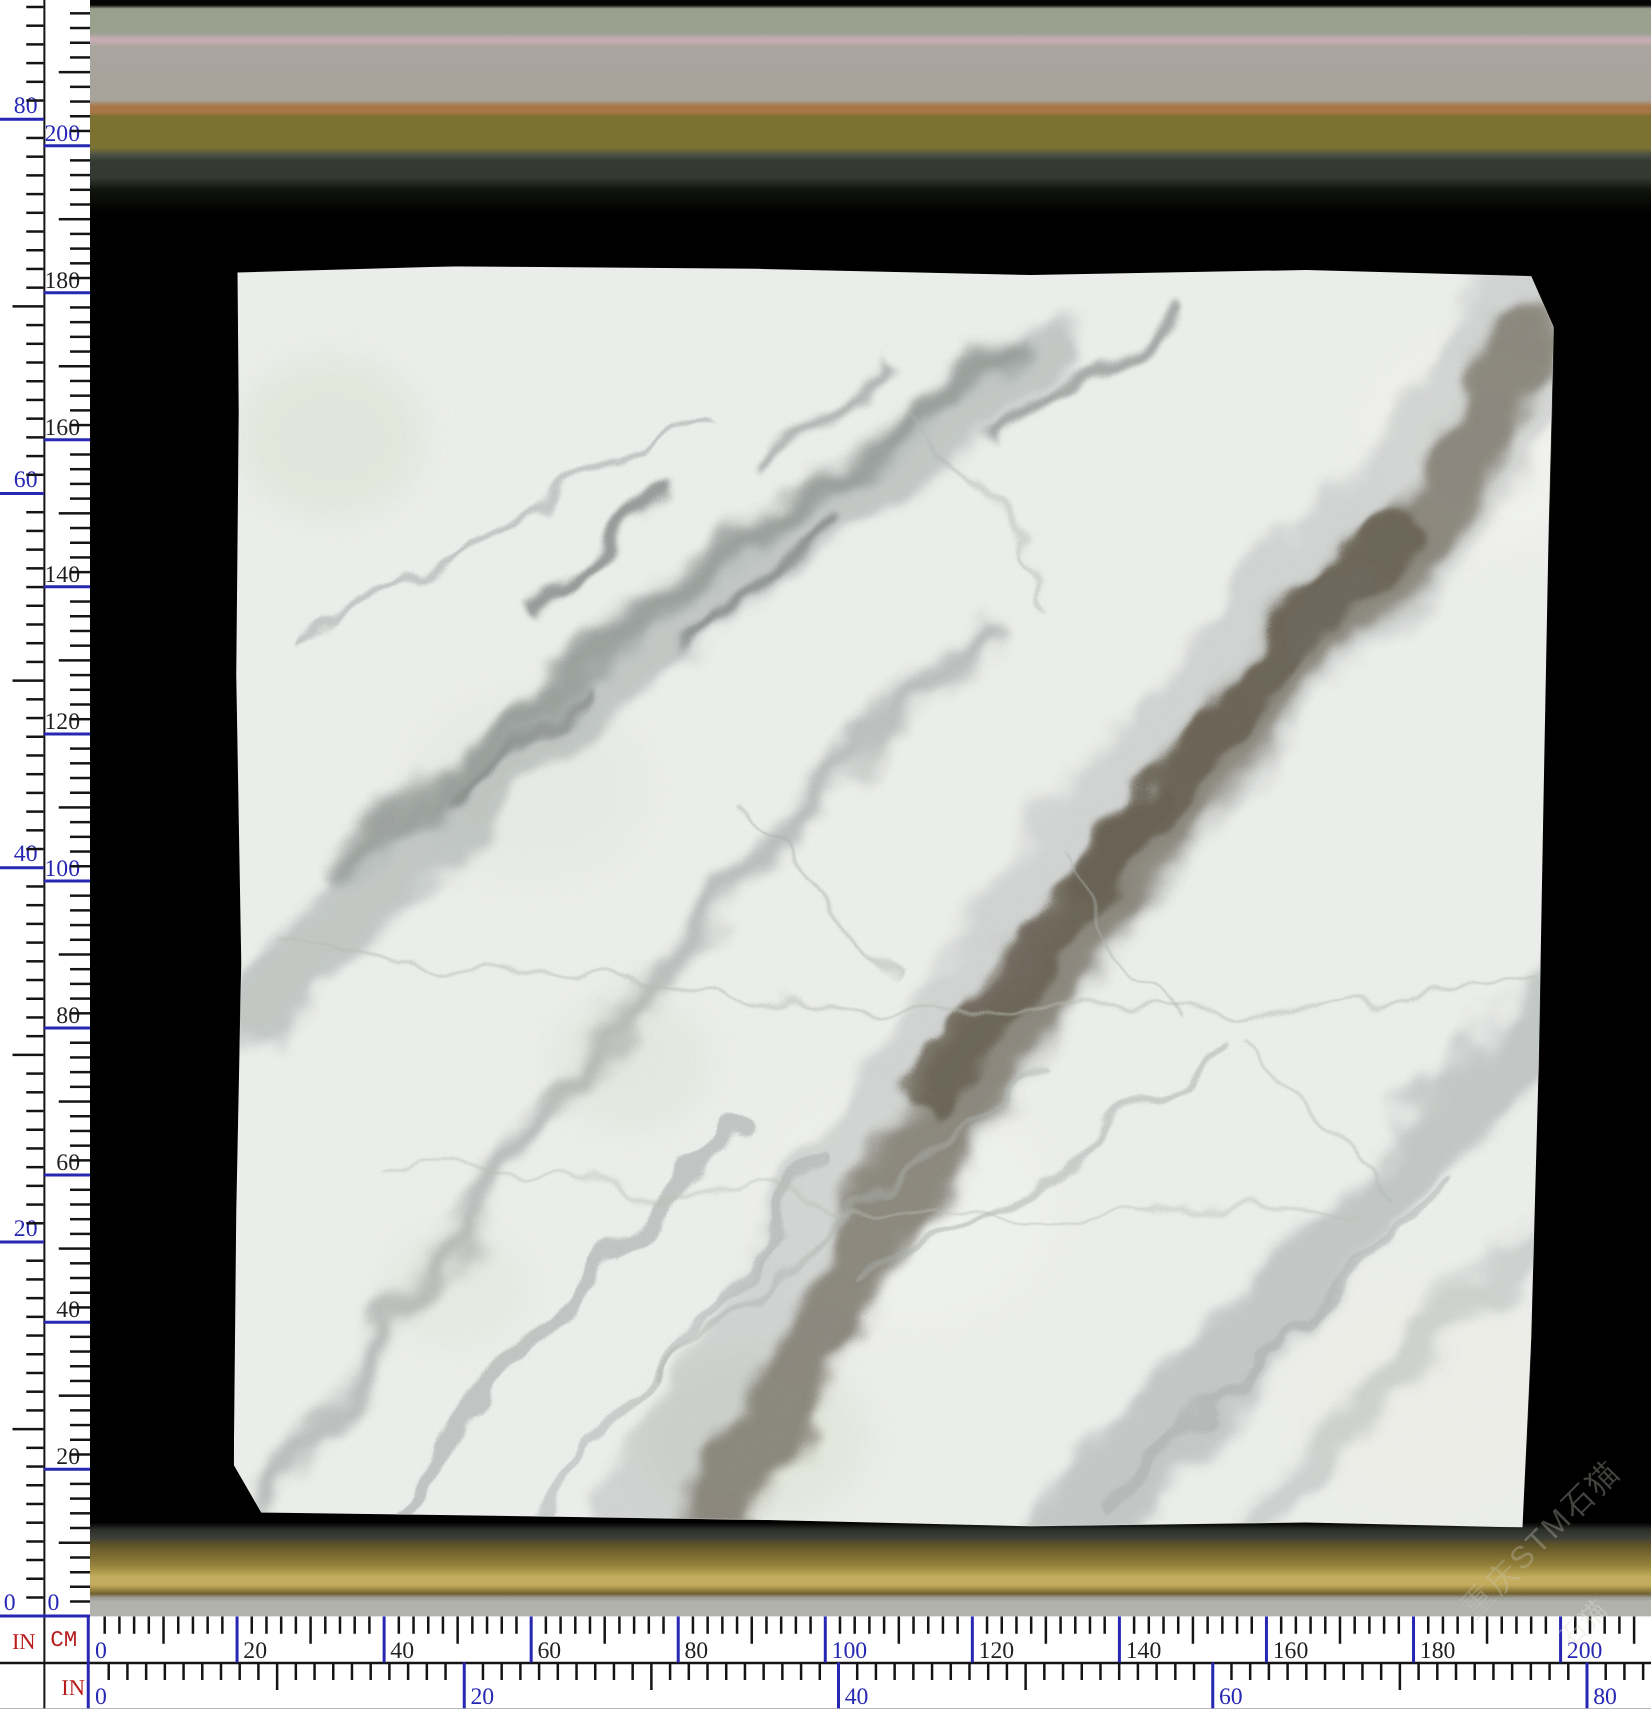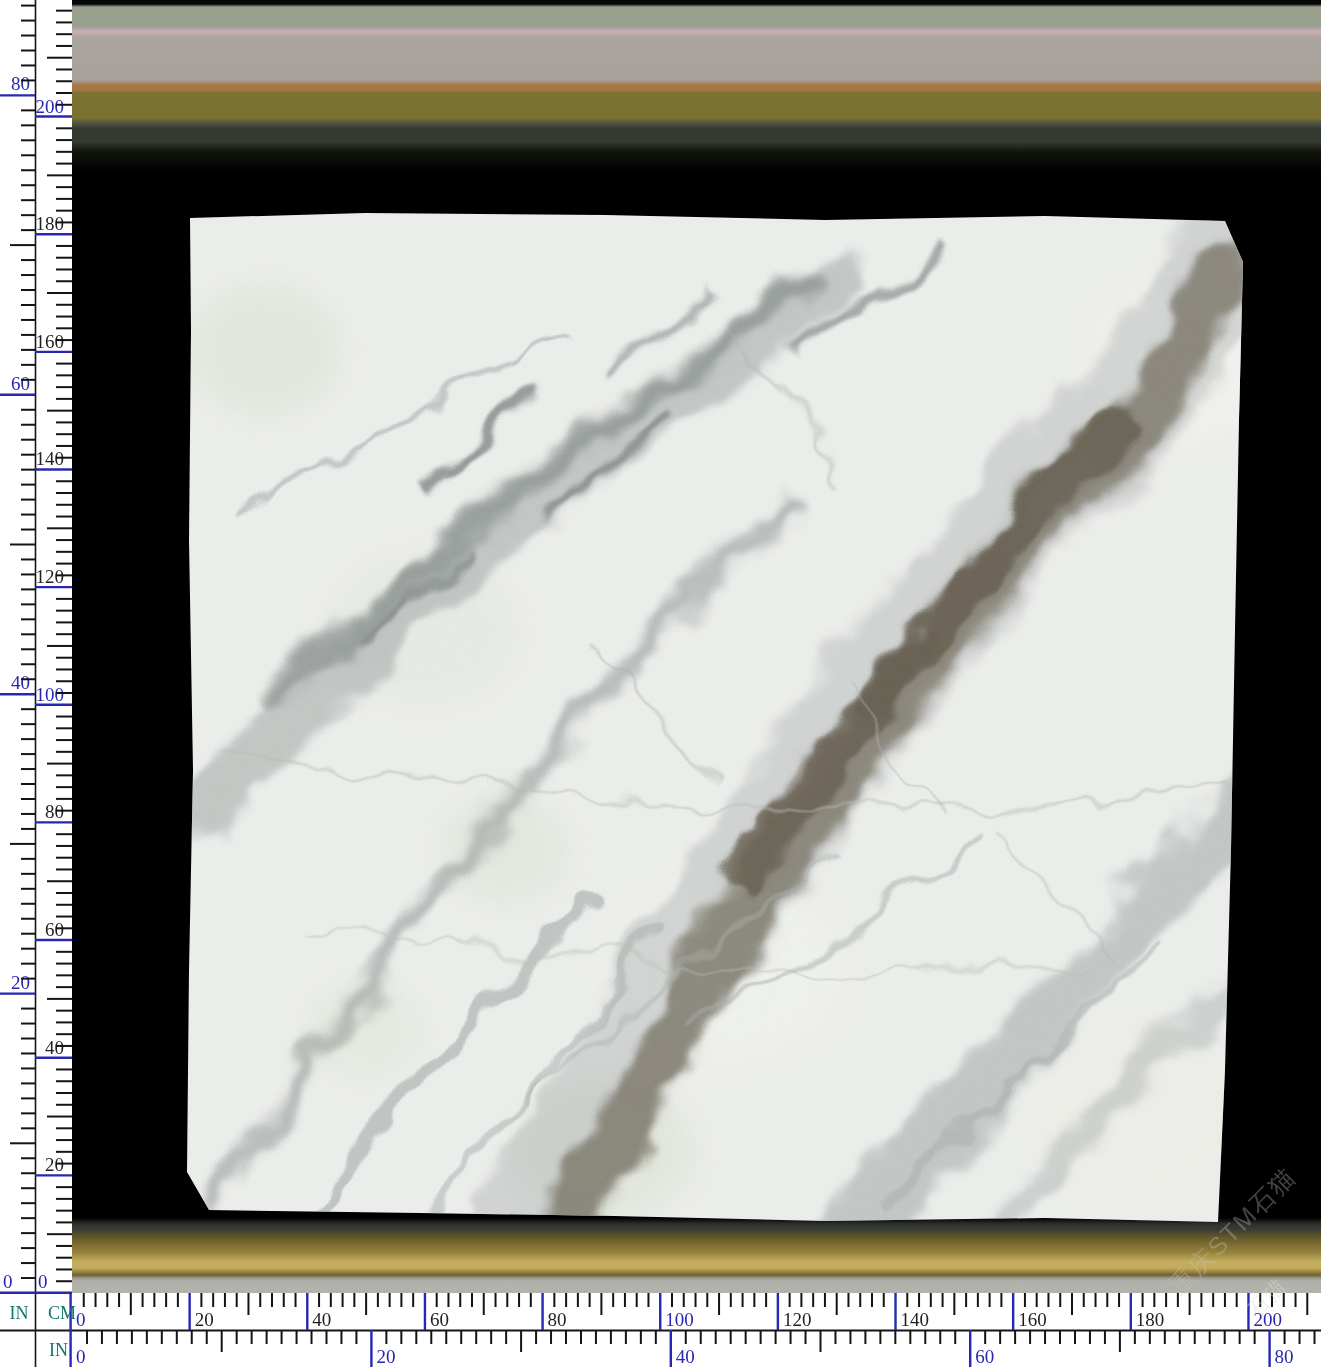--- a/index.html
+++ b/index.html
@@ -13,23 +13,23 @@
       #4a5045 124px,#343a31 129px,#343a31 142px,#10140c 152px,#000000 172px);}
   #botband{position:absolute;left:0;top:1218px;width:100%;height:75px;
     background:linear-gradient(to bottom,
       rgba(46,49,43,0) 0px,#2e312b 6px,#3b3e36 12px,#5f5429 18px,#7b6b31 26px,#93803a 34px,
       #b29d4e 40px,#c5ae5f 44px,#c2ab5c 50px,#97833f 54px,#6f6030 57px,#9a9a90 60px,
       #b0b1ab 63px,#b2b3ad 75px);}
   #slab{position:absolute;left:185px;top:210px;z-index:2;}
   svg text{font-family:"Liberation Serif","DejaVu Serif",serif;font-size:19px;}
   #vruler{position:absolute;left:0;top:0;z-index:4;}
   #hruler{position:absolute;left:72px;top:1293px;z-index:4;}
-  .unit{position:absolute;z-index:6;font-size:18px;color:#0f766e;height:28px;line-height:28px;text-align:center;}
+  .unit{position:absolute;z-index:6;font-size:18px;color:#b91c1c;height:28px;line-height:28px;text-align:center;}
   #unit-in-v{left:6px;top:1299px;width:26px;}
-  #unit-cm-v{left:48px;top:1299px;width:28px;}
+  #unit-cm-v{left:37px;top:1299px;width:28px;font-family:Liberation Mono, monospace;}
   #unit-in-h{left:38px;top:1336px;width:30px;text-align:right;}
   .wm{position:absolute;z-index:5;font-family:"Liberation Sans","DejaVu Sans",sans-serif;
       transform:rotate(-45deg);white-space:nowrap;pointer-events:none;}
   #wm1{left:1140px;top:1192px;width:230px;font-size:25px;letter-spacing:2px;color:rgba(200,197,185,0.34);}
   #wm2{left:1238px;top:1268px;width:90px;font-size:21px;letter-spacing:1px;color:rgba(225,222,210,0.42);}
 </style>
 </head>
 <body>
 
 <div id="stage">

